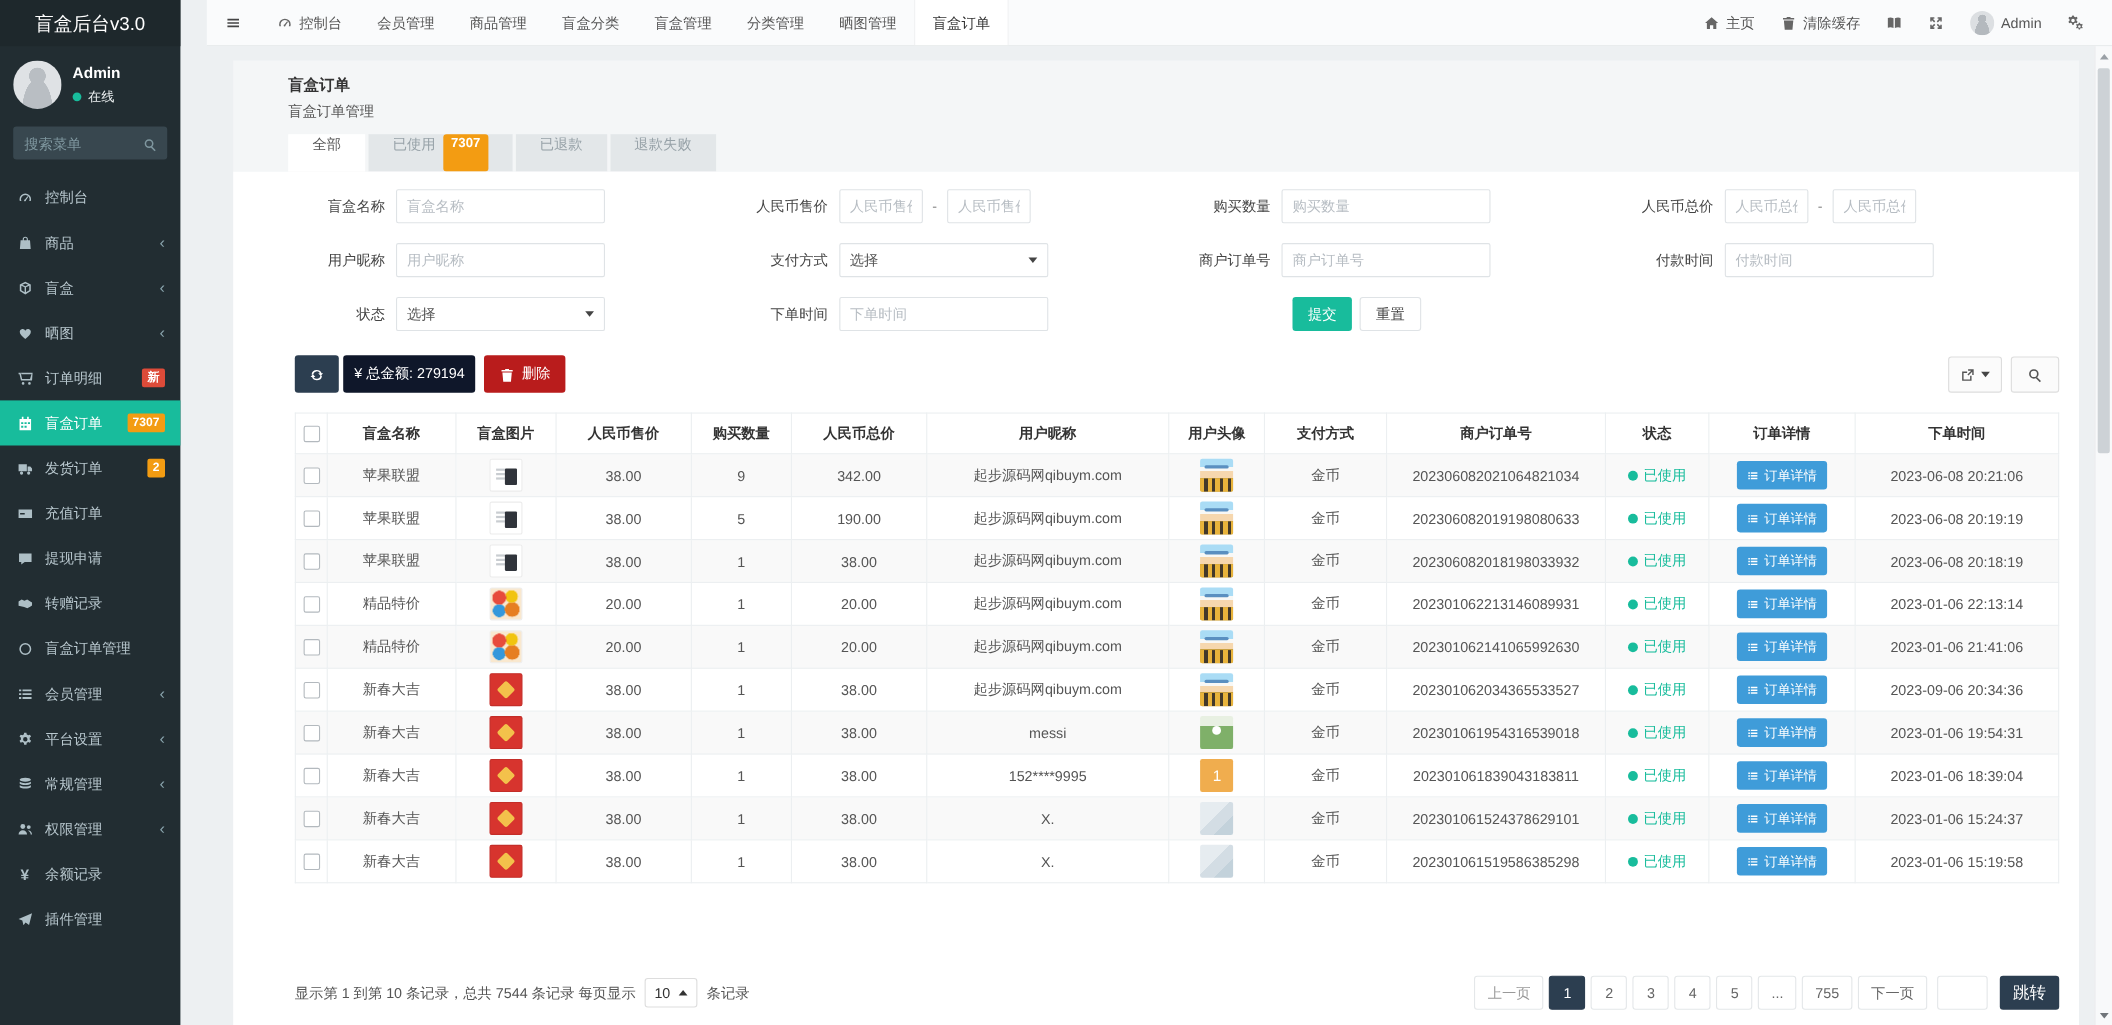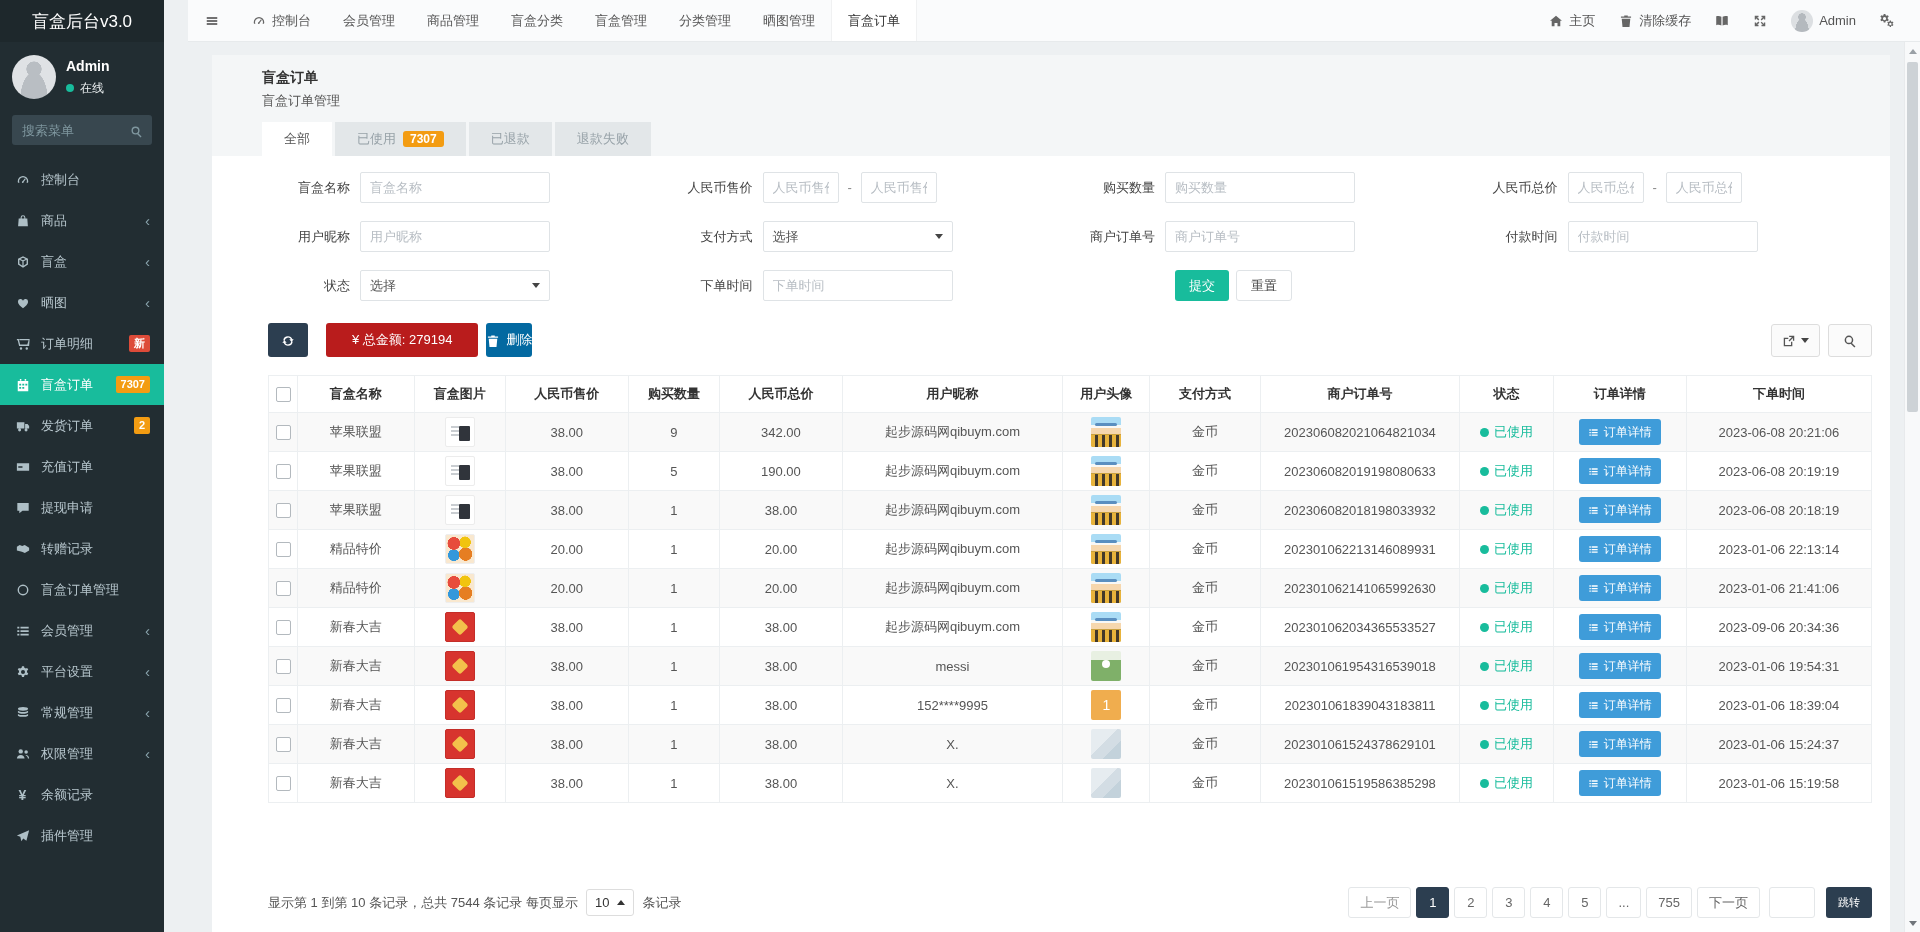--- a/index.html
+++ b/index.html
@@ -44,21 +44,21 @@
     background:radial-gradient(circle at 50% 32%,#b4b9be 0 20%,transparent 21%),
                radial-gradient(ellipse at 50% 105%,#b4b9be 0 44%,transparent 45%),#dcdfe2}
 
   
   .main{position:absolute;left:188px;top:42px;right:16px;bottom:0;padding:13px 14px 0 24px;display:flex;flex-direction:column}
   .panel{flex:1;display:flex;flex-direction:column;min-height:0}
   .panel-header{background:#f4f6f7;padding:14px 18px 0 50px}
   .panel-title{font-size:14px;font-weight:bold;color:#333}
   .panel-sub{font-size:13px;color:#555;margin-top:5px}
   .tabs{display:flex;gap:3px;margin-top:12px}
-  .tab{height:34px;display:flex;align-items:center;gap:7px;padding:0 22px;background:#e3e7e9;color:#97a2a8;font-size:13px;cursor:pointer}
+  .tab{height:34px;display:flex;gap:7px;padding:0 22px;background:#e3e7e9;color:#97a2a8;font-size:13px;cursor:pointer}
   .tab.active{background:#fff;color:#555}
   .tab-badge{background:#f39c12;color:#fff;font-size:12px;font-weight:bold;border-radius:3px;padding:1px 7px}
   .panel-body{background:#fff;flex:1;display:flex;flex-direction:column;min-height:0;padding:16px 18px 2px 56px}
 
   
   .filters{display:grid;grid-template-columns:1fr 1fr 1fr 1fr;column-gap:6px;row-gap:18px;padding-top:0}
   .fgroup{display:flex;align-items:center;min-height:31px}
   .flabel{flex:0 0 92px;text-align:right;padding-right:10px;color:#444}
   .ftext{width:190px;height:31px;border:1px solid #dfe3e6;border-radius:2px;padding:0 9px;font-size:13px;color:#555;background:#fff;outline:none}
   .ftext::placeholder{color:#b7bdc3}
@@ -68,22 +68,22 @@
   .caret-down{width:0;height:0;border-left:4px solid transparent;border-right:4px solid transparent;border-top:5px solid #444;display:inline-block}
   .caret-up{width:0;height:0;border-left:4px solid transparent;border-right:4px solid transparent;border-bottom:5px solid #333;display:inline-block}
   .fbuttons{display:flex;gap:7px;margin-left:102px}
   .btn-submit{background:#18bc9c;color:#fff;border:none;border-radius:3px;height:31px;padding:0 14px;font-size:13px;cursor:pointer}
   .btn-reset{background:#fff;border:1px solid #dfe3e6;color:#444;border-radius:3px;height:31px;padding:0 14px;font-size:13px;cursor:pointer}
 
   
   .toolbar{display:flex;align-items:center;margin-top:22px}
   .tbtn{height:34px;border:none;border-radius:3px;color:#fff;display:inline-flex;align-items:center;gap:6px;font-size:13px;cursor:pointer}
   .tbtn.refresh{width:40px;background:#2c3e50;justify-content:center}
-  .tbtn.total{background:#b91c1c;padding:0 26px;margin-left:18px}
-  .tbtn.delete{background:#0369a1;padding:0 0;margin-left:8px}
+  .tbtn.total{background:#0f172a;padding:0 10px;margin-left:4px}
+  .tbtn.delete{background:#b91c1c;padding:0 14px;margin-left:8px}
   .toolbar-right{margin-left:auto;display:flex;gap:8px}
   .gbtn{height:33px;min-width:44px;background:#fbfbfb;border:1px solid #ddd;border-radius:3px;color:#555;display:inline-flex;align-items:center;justify-content:center;gap:5px;padding:0 10px;cursor:pointer}
 
   
   .grid-table{width:100%;border-collapse:collapse;table-layout:fixed;margin-top:18px}
   .grid-table th,.grid-table td{border:1px solid #eceff1;text-align:center;vertical-align:middle;overflow:hidden;white-space:nowrap;padding:0 4px}
   .grid-table th{height:37px;font-weight:bold;color:#333;font-size:13px;background:#fff}
   .grid-table td{height:39px;color:#555;font-size:13px}
   .grid-table tbody tr:nth-child(odd){background:#f9f9f9}
   .cb{width:15px;height:15px;border:1px solid #b3b9be;border-radius:2px;display:inline-block;background:#fff;vertical-align:middle;cursor:pointer}
@@ -116,21 +116,21 @@
 
   
   .tfooter{margin-top:auto;display:flex;align-items:center;padding:10px 0 12px}
   .finfo{display:flex;align-items:center;gap:8px;color:#555}
   .pp{height:27px;border:1px solid #ddd;border-radius:3px;display:inline-flex;align-items:center;gap:8px;padding:0 8px;color:#333;background:#fff;cursor:pointer}
   .pager{margin-left:auto;display:flex;align-items:center;gap:5px}
   .pg{min-width:33px;height:31px;border:1px solid #e4e7e9;background:#fff;border-radius:3px;display:inline-flex;align-items:center;justify-content:center;padding:0 11px;color:#666;font-size:13px;cursor:pointer}
   .pg.active{background:#2c3e50;border-color:#2c3e50;color:#fff}
   .pg.prev{color:#999}
   .jump-box{width:46px;height:31px;border:1px solid #e4e7e9;border-radius:3px;background:#fff;margin-left:4px;outline:none;padding:0 6px}
-  .btn-jump{height:31px;background:#2c3e50;color:#fff;border:none;border-radius:3px;padding:0 12px;margin-left:6px;font-size:11px;cursor:pointer}
+  .btn-jump{height:31px;background:#2c3e50;color:#fff;border:none;border-radius:3px;padding:0 12px;margin-left:6px;font-size:15px;cursor:pointer}
 
   
   .vscroll{position:absolute;top:42px;right:0;bottom:0;width:16px;background:#f8f9fa;border-left:1px solid #e8eaec;z-index:6}
   .vs-up,.vs-down{position:absolute;left:0;right:0;height:14px;display:flex;align-items:center;justify-content:center;cursor:pointer}
   .vs-up{top:2px}.vs-down{bottom:2px}
   .vs-up i{width:0;height:0;border-left:4px solid transparent;border-right:4px solid transparent;border-bottom:5px solid #9aa0a6;display:block}
   .vs-down i{width:0;height:0;border-left:4px solid transparent;border-right:4px solid transparent;border-top:5px solid #70757a;display:block}
   .vs-thumb{position:absolute;left:2px;right:2px;top:20px;height:350px;background:#cdd2d6;border-radius:2px;cursor:pointer}
 </style>
 </head>

